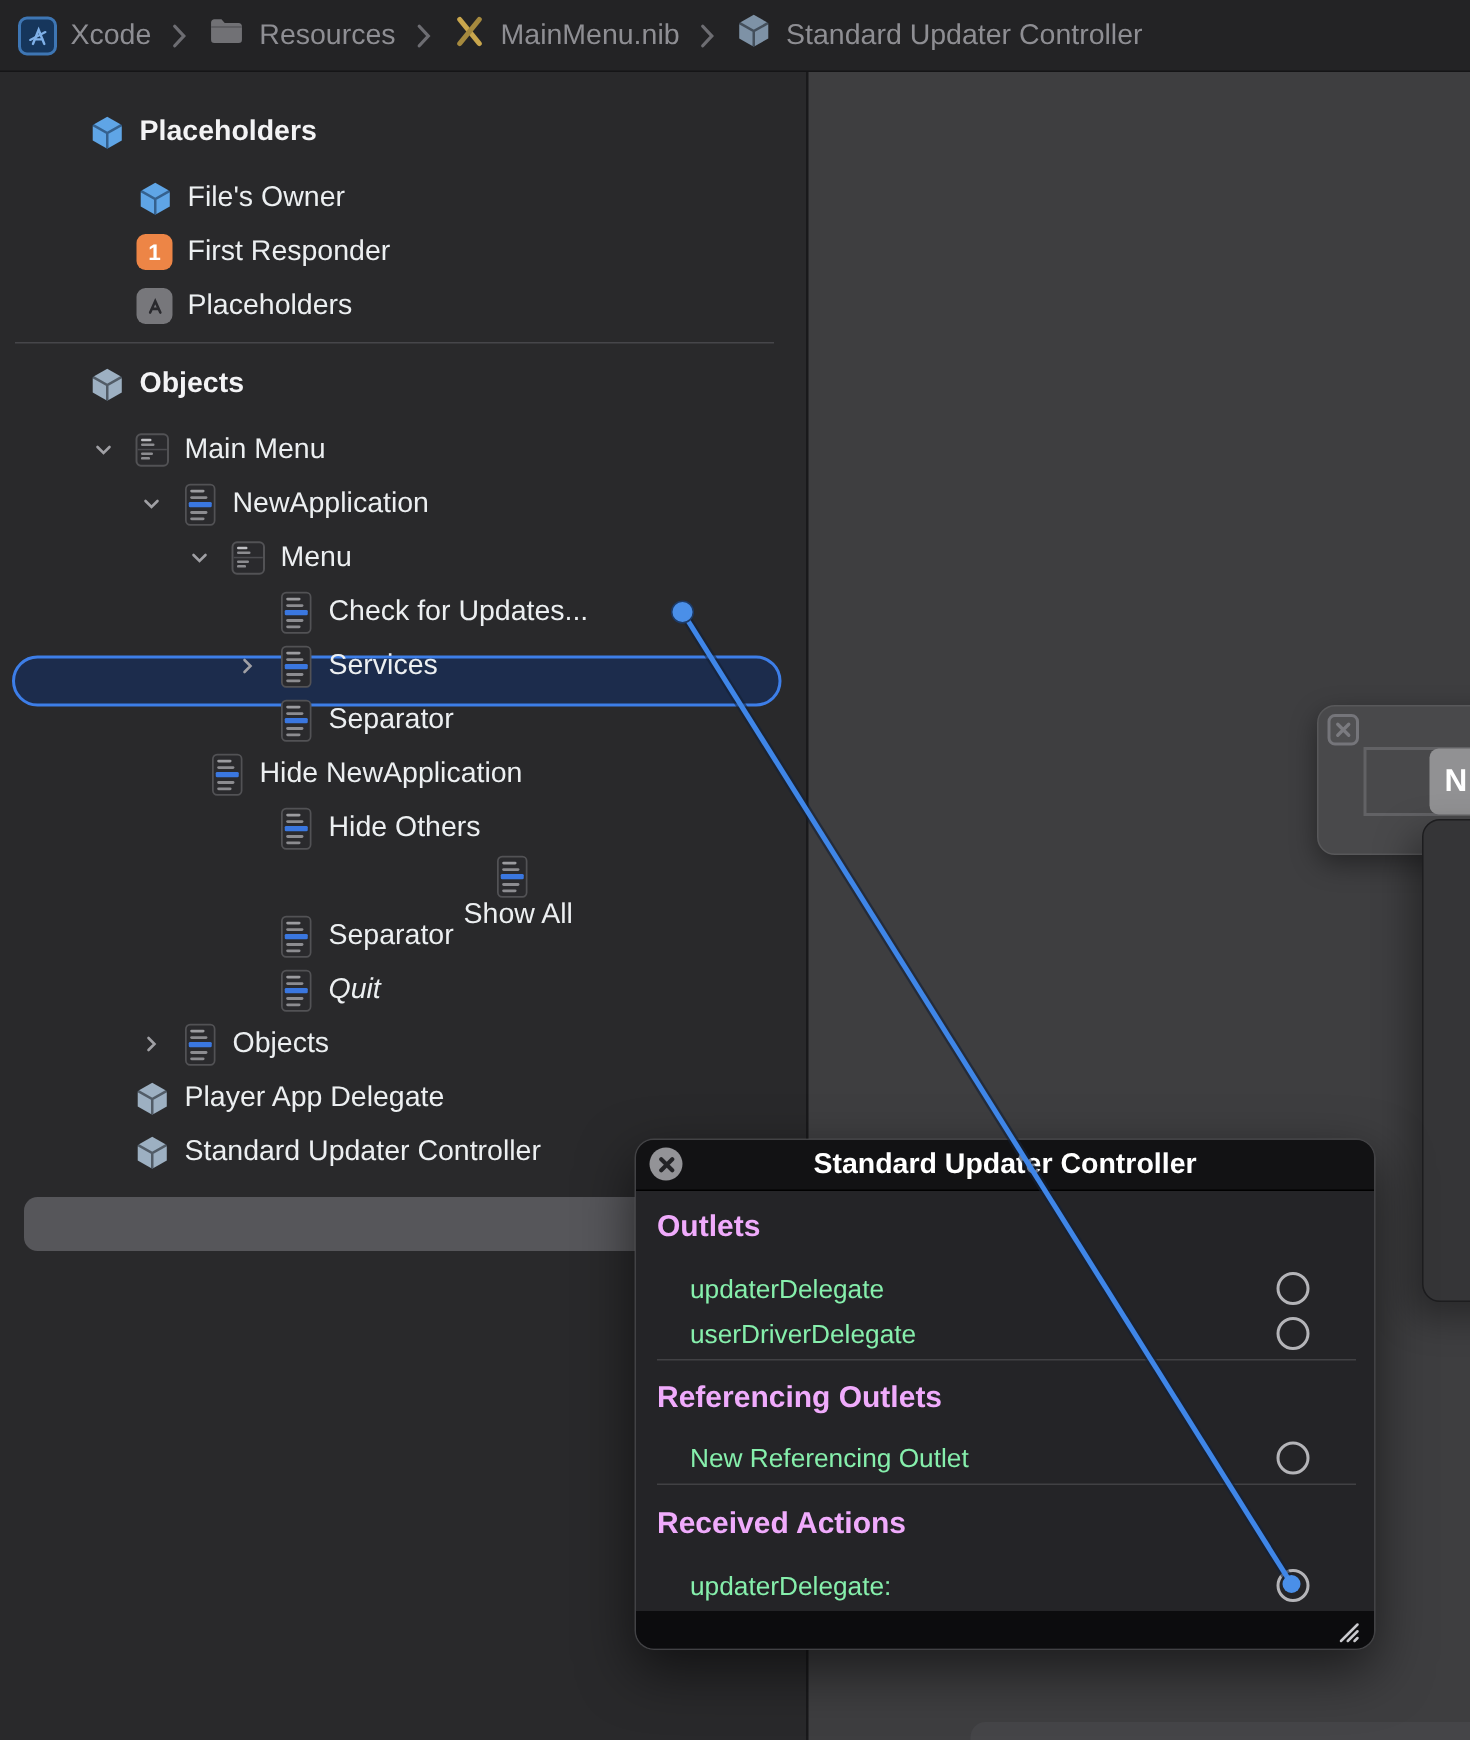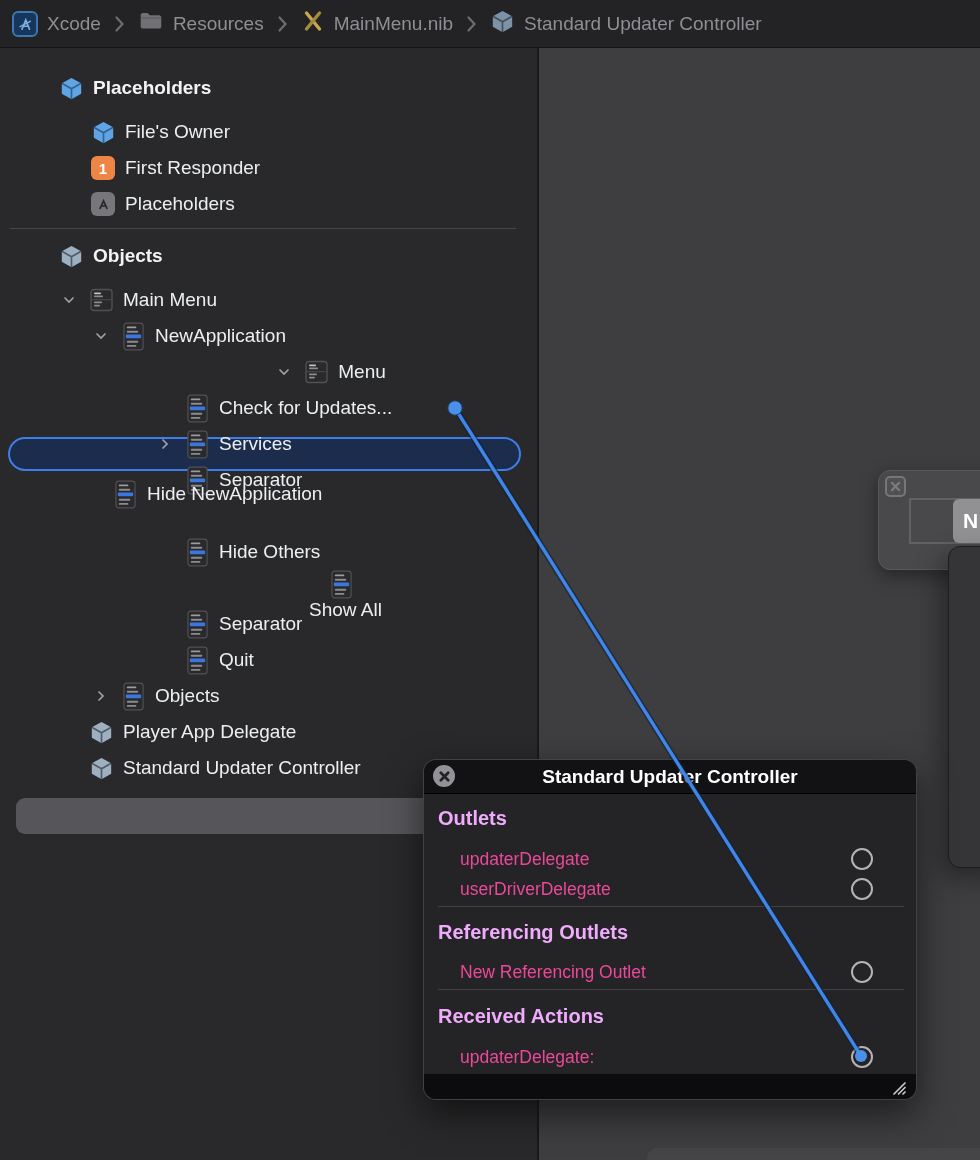--- a/index.html
+++ b/index.html
@@ -56,21 +56,21 @@
     box-shadow:0 14px 36px rgba(0,0,0,.55);z-index:40;overflow:hidden;}
   .popup-header{position:absolute;left:0;top:0;right:0;height:33px;background:#121214;
     display:flex;align-items:center;justify-content:center;
     color:#fff;font-weight:bold;font-size:19px;border-bottom:1px solid #000;}
   .popup-close{position:absolute;left:9px;top:5px;width:22px;height:22px;border-radius:50%;
     background:#939397;display:flex;align-items:center;justify-content:center;cursor:pointer;}
   .sec-hdr{position:absolute;left:14px;height:28px;display:flex;align-items:center;
     color:#f0abfc;font-weight:bold;font-size:20px;}
   .conn-row{position:absolute;left:0;right:0;height:26px;}
   .conn-label{position:absolute;left:36px;top:0;height:26px;display:flex;align-items:center;
-    color:#ec4899;font-size:17.5px;}
+    color:#86efac;font-size:17.5px;}
   .conn-circle{position:absolute;left:427px;top:2px;width:22px;height:22px;border-radius:50%;
     border:2.2px solid #b4b4b8;box-sizing:border-box;background:transparent;cursor:pointer;}
   .popup-div{position:absolute;left:14px;width:466px;border-top:1px solid #414144;}
   .popup-footer{position:absolute;left:0;right:0;top:314px;height:27px;background:#0c0c0e;}
   .resize-handle{position:absolute;right:9px;top:6px;cursor:nwse-resize;}
   
   .wire{position:absolute;left:0;top:0;width:980px;height:1160px;z-index:60;pointer-events:none;}
 </style>
 </head>
 <body>
@@ -228,21 +228,21 @@
           <rect x="5" y="4.5" width="10" height="2" rx="1" fill="#9c9ca0"></rect>
           <rect x="5" y="9" width="12" height="2" rx="1" fill="#8c8c90"></rect>
           <rect x="4" y="13" width="16" height="3.8" rx="1" fill="#3a77e0"></rect>
           <rect x="5" y="19.4" width="12" height="2" rx="1" fill="#8c8c90"></rect>
           <rect x="5" y="23.8" width="10" height="2" rx="1" fill="#8c8c90"></rect>
         </svg>
     </span>
     <span>NewApplication</span>
   </div>
 
-  <div class="row" style="top:306px;padding-left:122px;justify-content:center;">
+  <div class="row" style="top:306px;padding-left:122px;">
     <span class="chev">
       <svg width="16" height="16" viewBox="0 0 24 24">
           <path d="M6 9l6 6 6-6" stroke="#a0a0a5" stroke-width="2.6" fill="none" stroke-linecap="round"></path>
         </svg>
     </span>
     <span class="oicon">
       <svg width="26" height="26" viewBox="0 0 26 26">
           <rect x="3" y="2.5" width="21" height="21" rx="3" fill="#2a2a2d" stroke="#525255" stroke-width="1.3"></rect>
           <rect x="6" y="5.5" width="7" height="1.7" rx=".8" fill="#c0c0c4"></rect>
           <rect x="6" y="8.6" width="9" height="1.7" rx=".8" fill="#8c8c90"></rect>
@@ -296,21 +296,21 @@
           <rect x="5" y="4.5" width="10" height="2" rx="1" fill="#9c9ca0"></rect>
           <rect x="5" y="9" width="12" height="2" rx="1" fill="#8c8c90"></rect>
           <rect x="4" y="13" width="16" height="3.8" rx="1" fill="#3a77e0"></rect>
           <rect x="5" y="19.4" width="12" height="2" rx="1" fill="#8c8c90"></rect>
           <rect x="5" y="23.8" width="10" height="2" rx="1" fill="#8c8c90"></rect>
         </svg>
     </span>
     <span>Separator</span>
   </div>
 
-  <div class="row" style="top:428px;padding-left:82px;">
+  <div class="row" style="top:450px;padding-left:108px;">
     <span class="chev empty"></span>
     <span class="oicon">
       <svg width="23" height="29" viewBox="0 0 24 30">
           <rect x="2" y="1" width="20" height="28" rx="3" fill="#2a2a2d" stroke="#525255" stroke-width="1.2"></rect>
           <rect x="5" y="4.5" width="10" height="2" rx="1" fill="#9c9ca0"></rect>
           <rect x="5" y="9" width="12" height="2" rx="1" fill="#8c8c90"></rect>
           <rect x="4" y="13" width="16" height="3.8" rx="1" fill="#3a77e0"></rect>
           <rect x="5" y="19.4" width="12" height="2" rx="1" fill="#8c8c90"></rect>
           <rect x="5" y="23.8" width="10" height="2" rx="1" fill="#8c8c90"></rect>
         </svg>
@@ -356,21 +356,21 @@
           <rect x="5" y="4.5" width="10" height="2" rx="1" fill="#9c9ca0"></rect>
           <rect x="5" y="9" width="12" height="2" rx="1" fill="#8c8c90"></rect>
           <rect x="4" y="13" width="16" height="3.8" rx="1" fill="#3a77e0"></rect>
           <rect x="5" y="19.4" width="12" height="2" rx="1" fill="#8c8c90"></rect>
           <rect x="5" y="23.8" width="10" height="2" rx="1" fill="#8c8c90"></rect>
         </svg>
     </span>
     <span>Separator</span>
   </div>
 
-  <div class="row" style="top:594px;padding-left:154px;">
+  <div class="row" style="top:594px;padding-left:154px;font-style:italic;">
     <span class="chev empty"></span>
     <span class="oicon">
       <svg width="23" height="29" viewBox="0 0 24 30">
           <rect x="2" y="1" width="20" height="28" rx="3" fill="#2a2a2d" stroke="#525255" stroke-width="1.2"></rect>
           <rect x="5" y="4.5" width="10" height="2" rx="1" fill="#9c9ca0"></rect>
           <rect x="5" y="9" width="12" height="2" rx="1" fill="#8c8c90"></rect>
           <rect x="4" y="13" width="16" height="3.8" rx="1" fill="#3a77e0"></rect>
           <rect x="5" y="19.4" width="12" height="2" rx="1" fill="#8c8c90"></rect>
           <rect x="5" y="23.8" width="10" height="2" rx="1" fill="#8c8c90"></rect>
         </svg>

